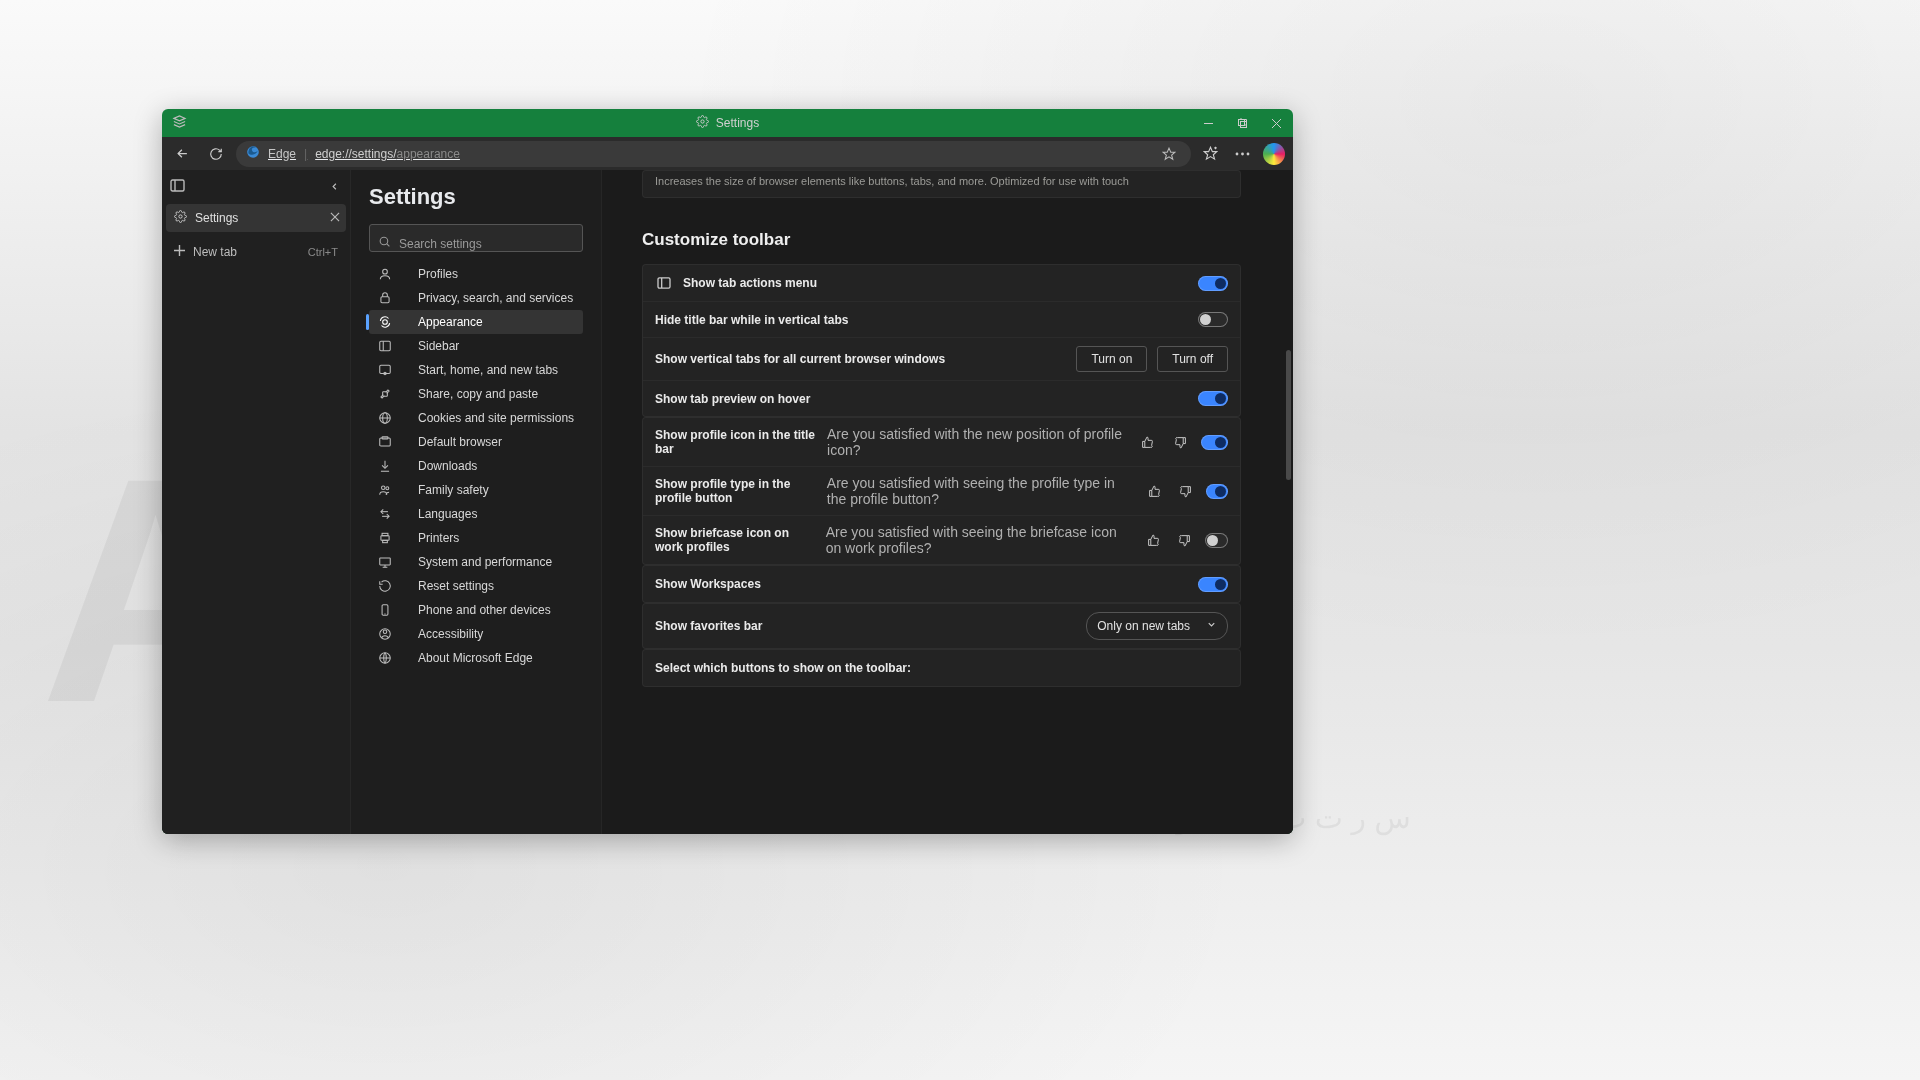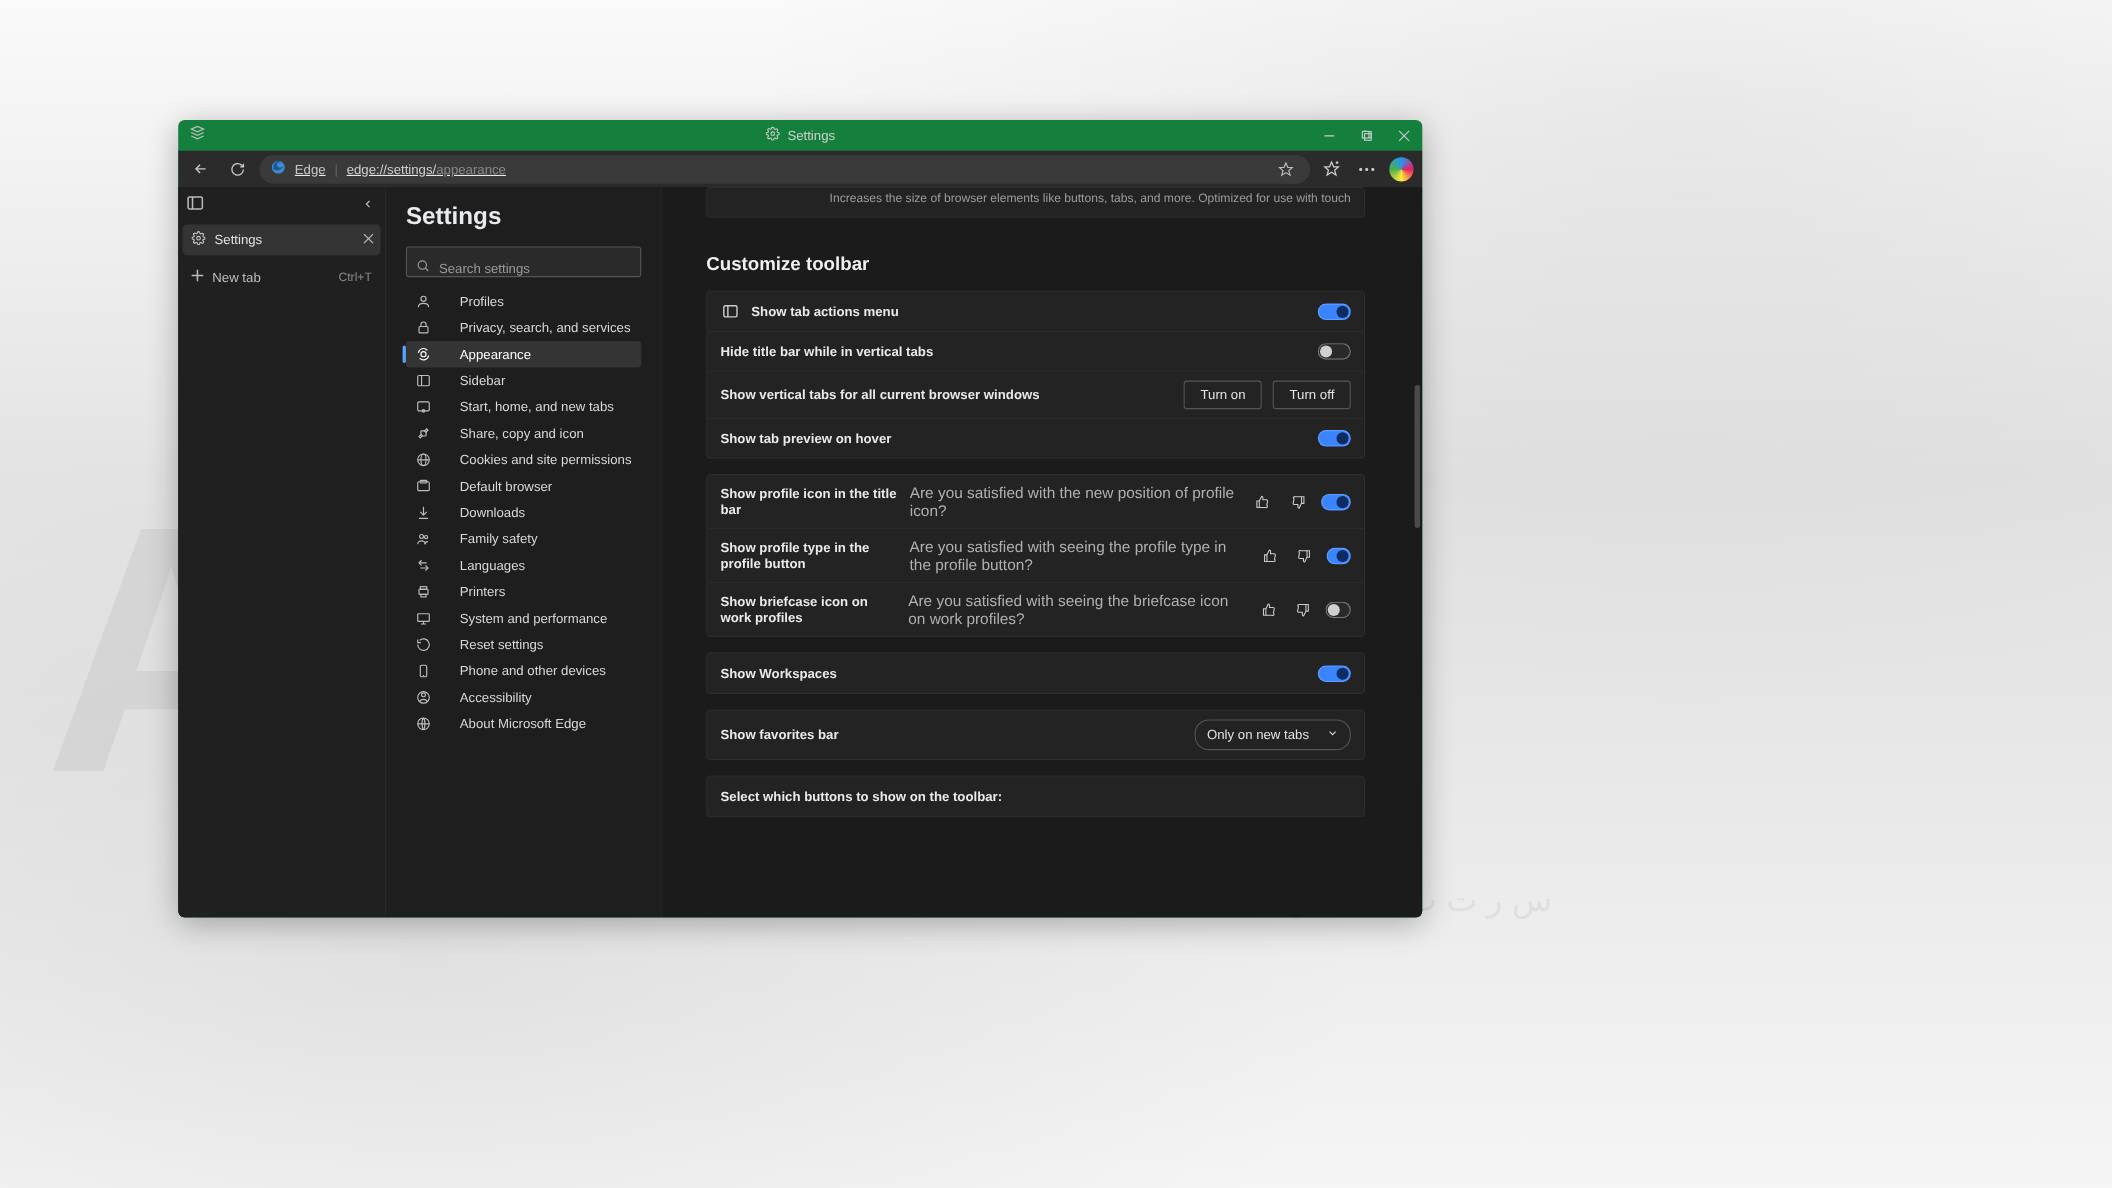--- a/index.html
+++ b/index.html
@@ -54,23 +54,23 @@
   .nav-list li { display:flex; align-items:center; gap:26px; height:24px; padding:0 8px; font-size:12px; color:#d8d8d8; border-radius:3px; position:relative;}
   .nav-list li.active { background:#343434; color:#fff;}
   .nav-list li.active::before { content:""; position:absolute; left:-3px; top:4px; bottom:4px; width:3px; background:#5aa2ff; border-radius:2px;}
   .nav-list li .nico { width:15px; display:flex; justify-content:center; color:#bdbdbd;}
   .nav-list li.active .nico { color:#fff;}
 
   
   .main { flex:1; position:relative; background:#1b1b1b; overflow:hidden;}
   .main-inner { position:absolute; inset:0; padding:0 52px 0 40px; overflow-y:auto;}
   .hintcard { background:#232323; border:1px solid rgba(255,255,255,.05); border-radius:4px; padding:4px 12px 10px 12px; margin-bottom:32px;}
-  .hintcard p { font-size:11px; color:#9b9b97;text-align:right;}
+  .hintcard p { font-size:11px; color:#9b9b97;}
   h2.section { font-size:17px; font-weight:600; margin:0 0 14px 0; color:#efefef;}
-  .card { background:#232323; border:1px solid rgba(255,255,255,.05); border-radius:4px; margin-bottom:14px;}
+  .card { background:#232323; border:1px solid rgba(255,255,255,.05); border-radius:4px; }
   .row { min-height:36px; padding:8px 12px; display:flex; align-items:center; gap:10px; border-top:1px solid rgba(255,255,255,.04);}
   .row:first-child { border-top:none;}
   .row .lead { width:18px; display:flex; justify-content:center; color:#c2c2c2;}
   .row .lbl { font-size:12px; font-weight:600; color:#eaeaea; }
   .row .hint { font-size:14px; color:#b0b0b0; margin-left:auto; margin-right:4px;}
   .row .spacer { flex:1; }
 
   .toggle { width:30px; height:15px; border-radius:9px; background:#666; position:relative; box-shadow: inset 0 0 0 1px rgba(255,255,255,.2);}
   .toggle::after { content:""; position:absolute; top:2px; width:11px; height:11px; border-radius:50%; background:#1b1b1b;}
   .toggle.off::after { left:2px; background:#d0d0d0;}
@@ -292,21 +292,21 @@
             <span>Start, home, and new tabs</span>
           </li>
           <li>
             <span class="nico">
               <svg width="14" height="14" viewBox="0 0 24 24" fill="none" stroke="currentColor" stroke-width="1.8">
                 <path d="M9 13l-4 4 2 2 4-4"></path>
                 <path d="M15 11l4-4-2-2-4 4"></path>
                 <rect x="8" y="8" width="8" height="8" rx="1"></rect>
               </svg>
             </span>
-            <span>Share, copy and icon</span>
+            <span>Share, copy and paste</span>
           </li>
           <li>
             <span class="nico">
               <svg width="14" height="14" viewBox="0 0 24 24" fill="none" stroke="currentColor" stroke-width="1.8">
                 <circle cx="12" cy="12" r="9"></circle>
                 <ellipse cx="12" cy="12" rx="4" ry="9"></ellipse>
                 <line x1="3" y1="12" x2="21" y2="12"></line>
               </svg>
             </span>
             <span>Cookies and site permissions</span>

